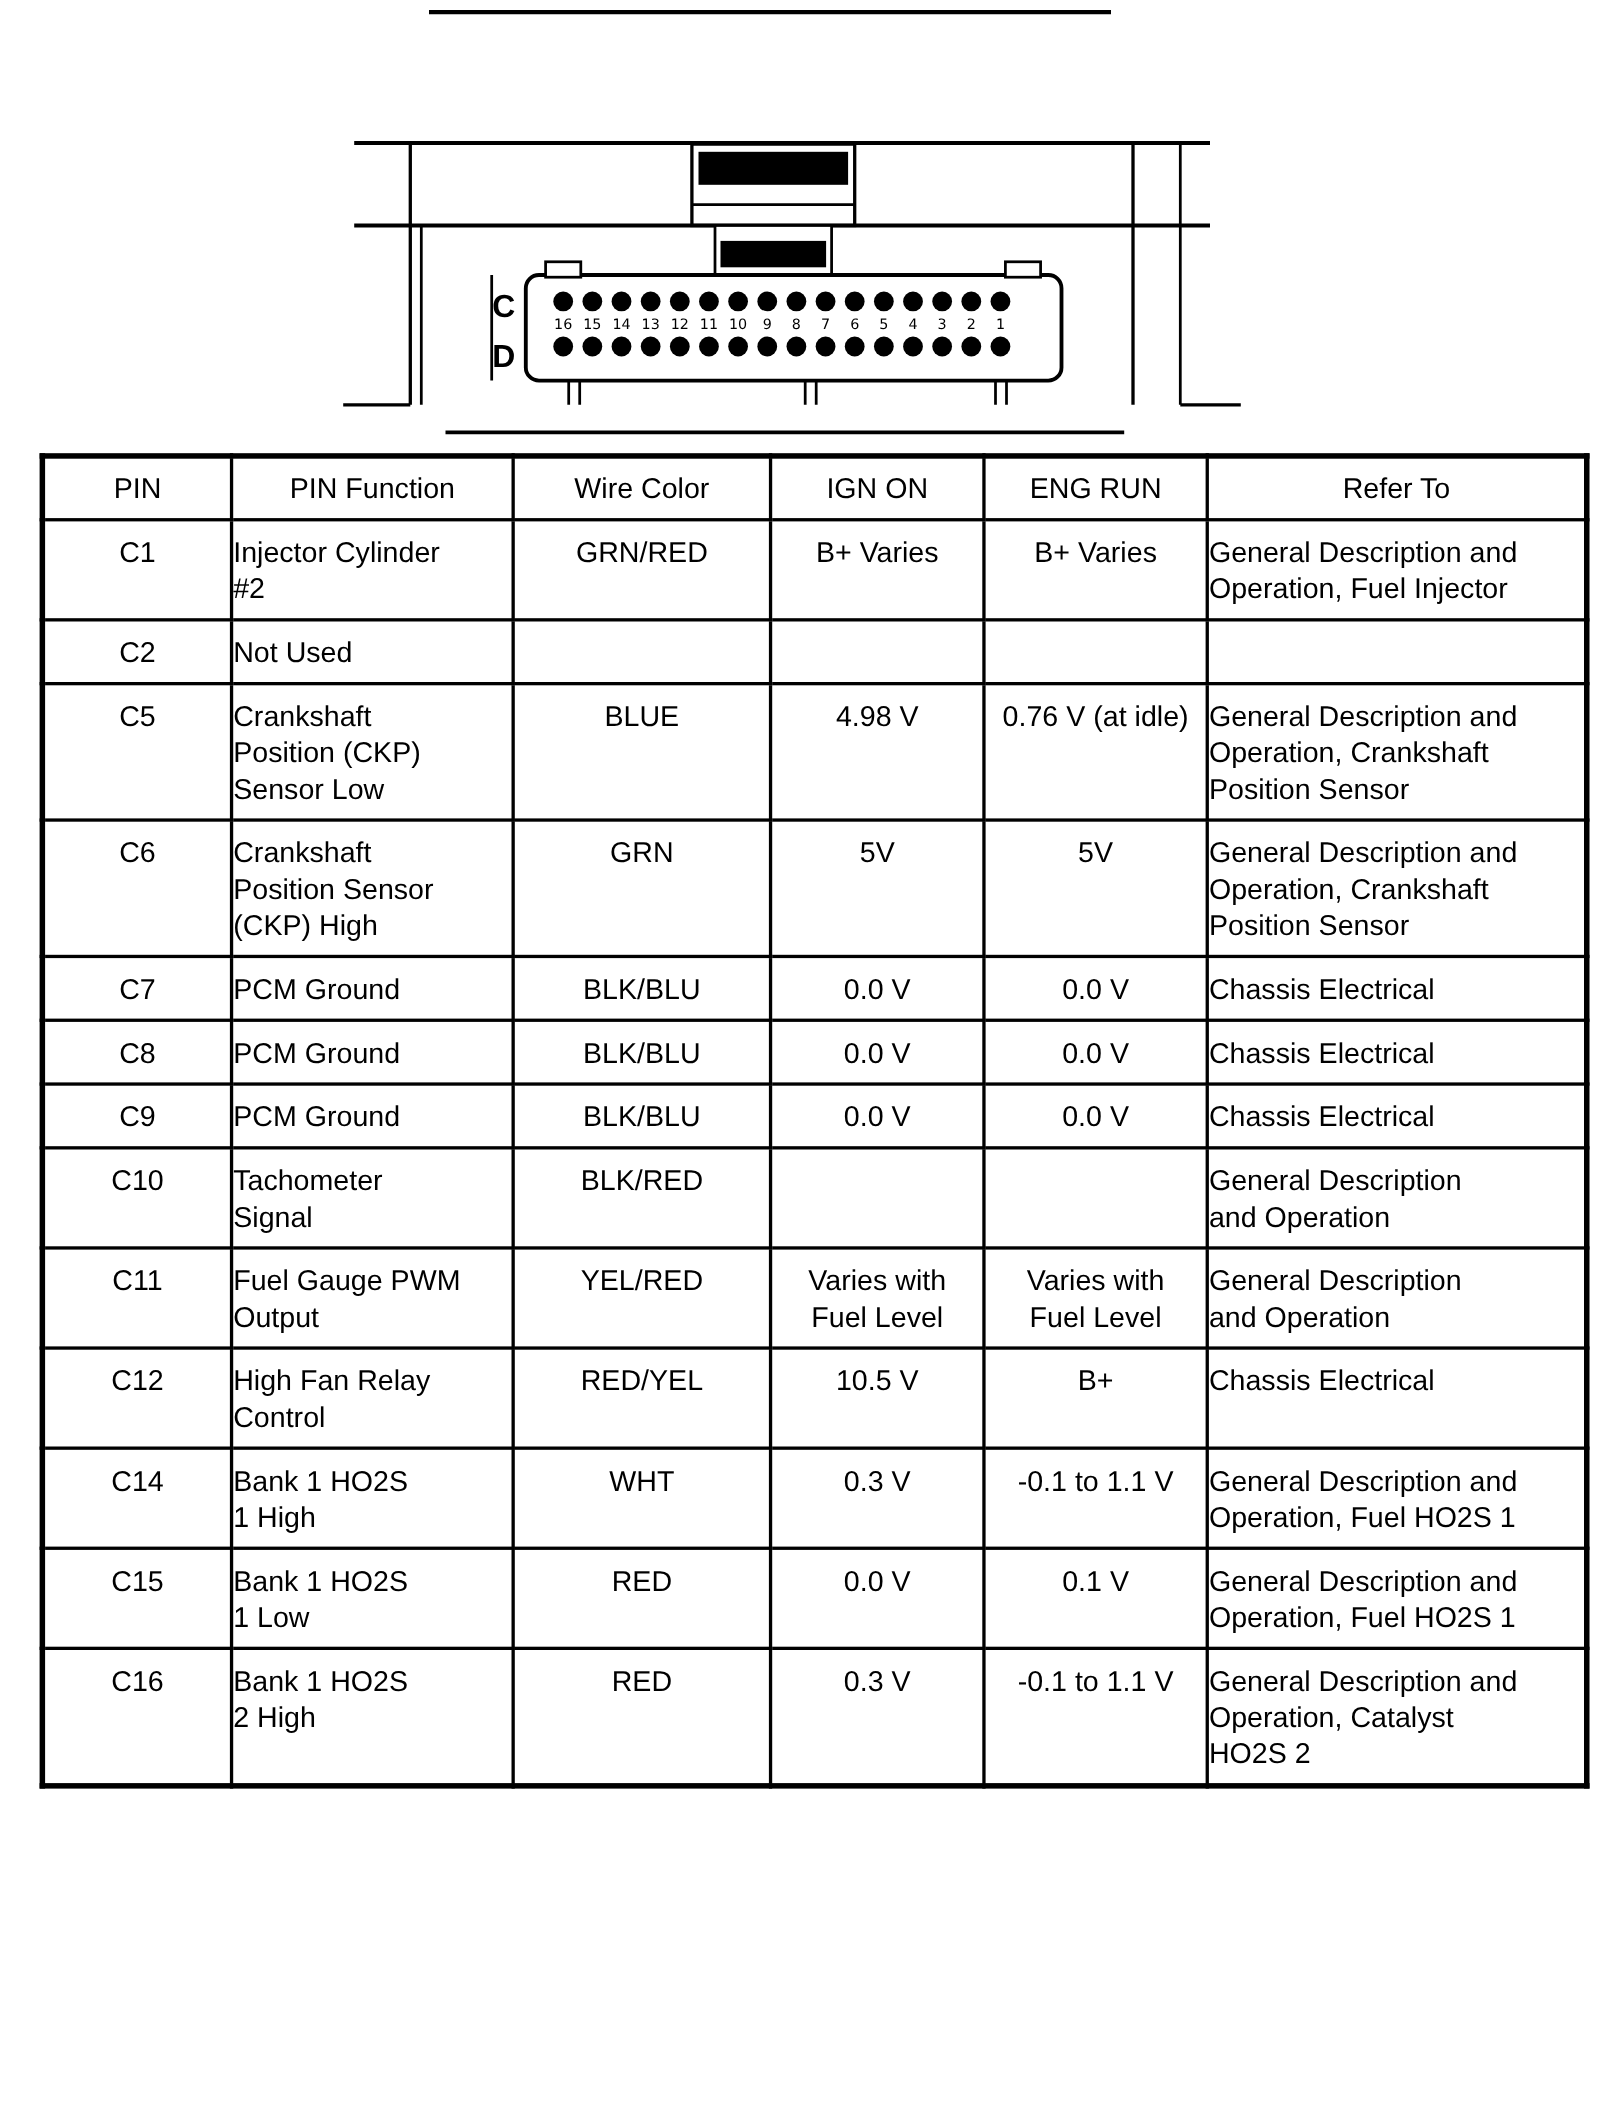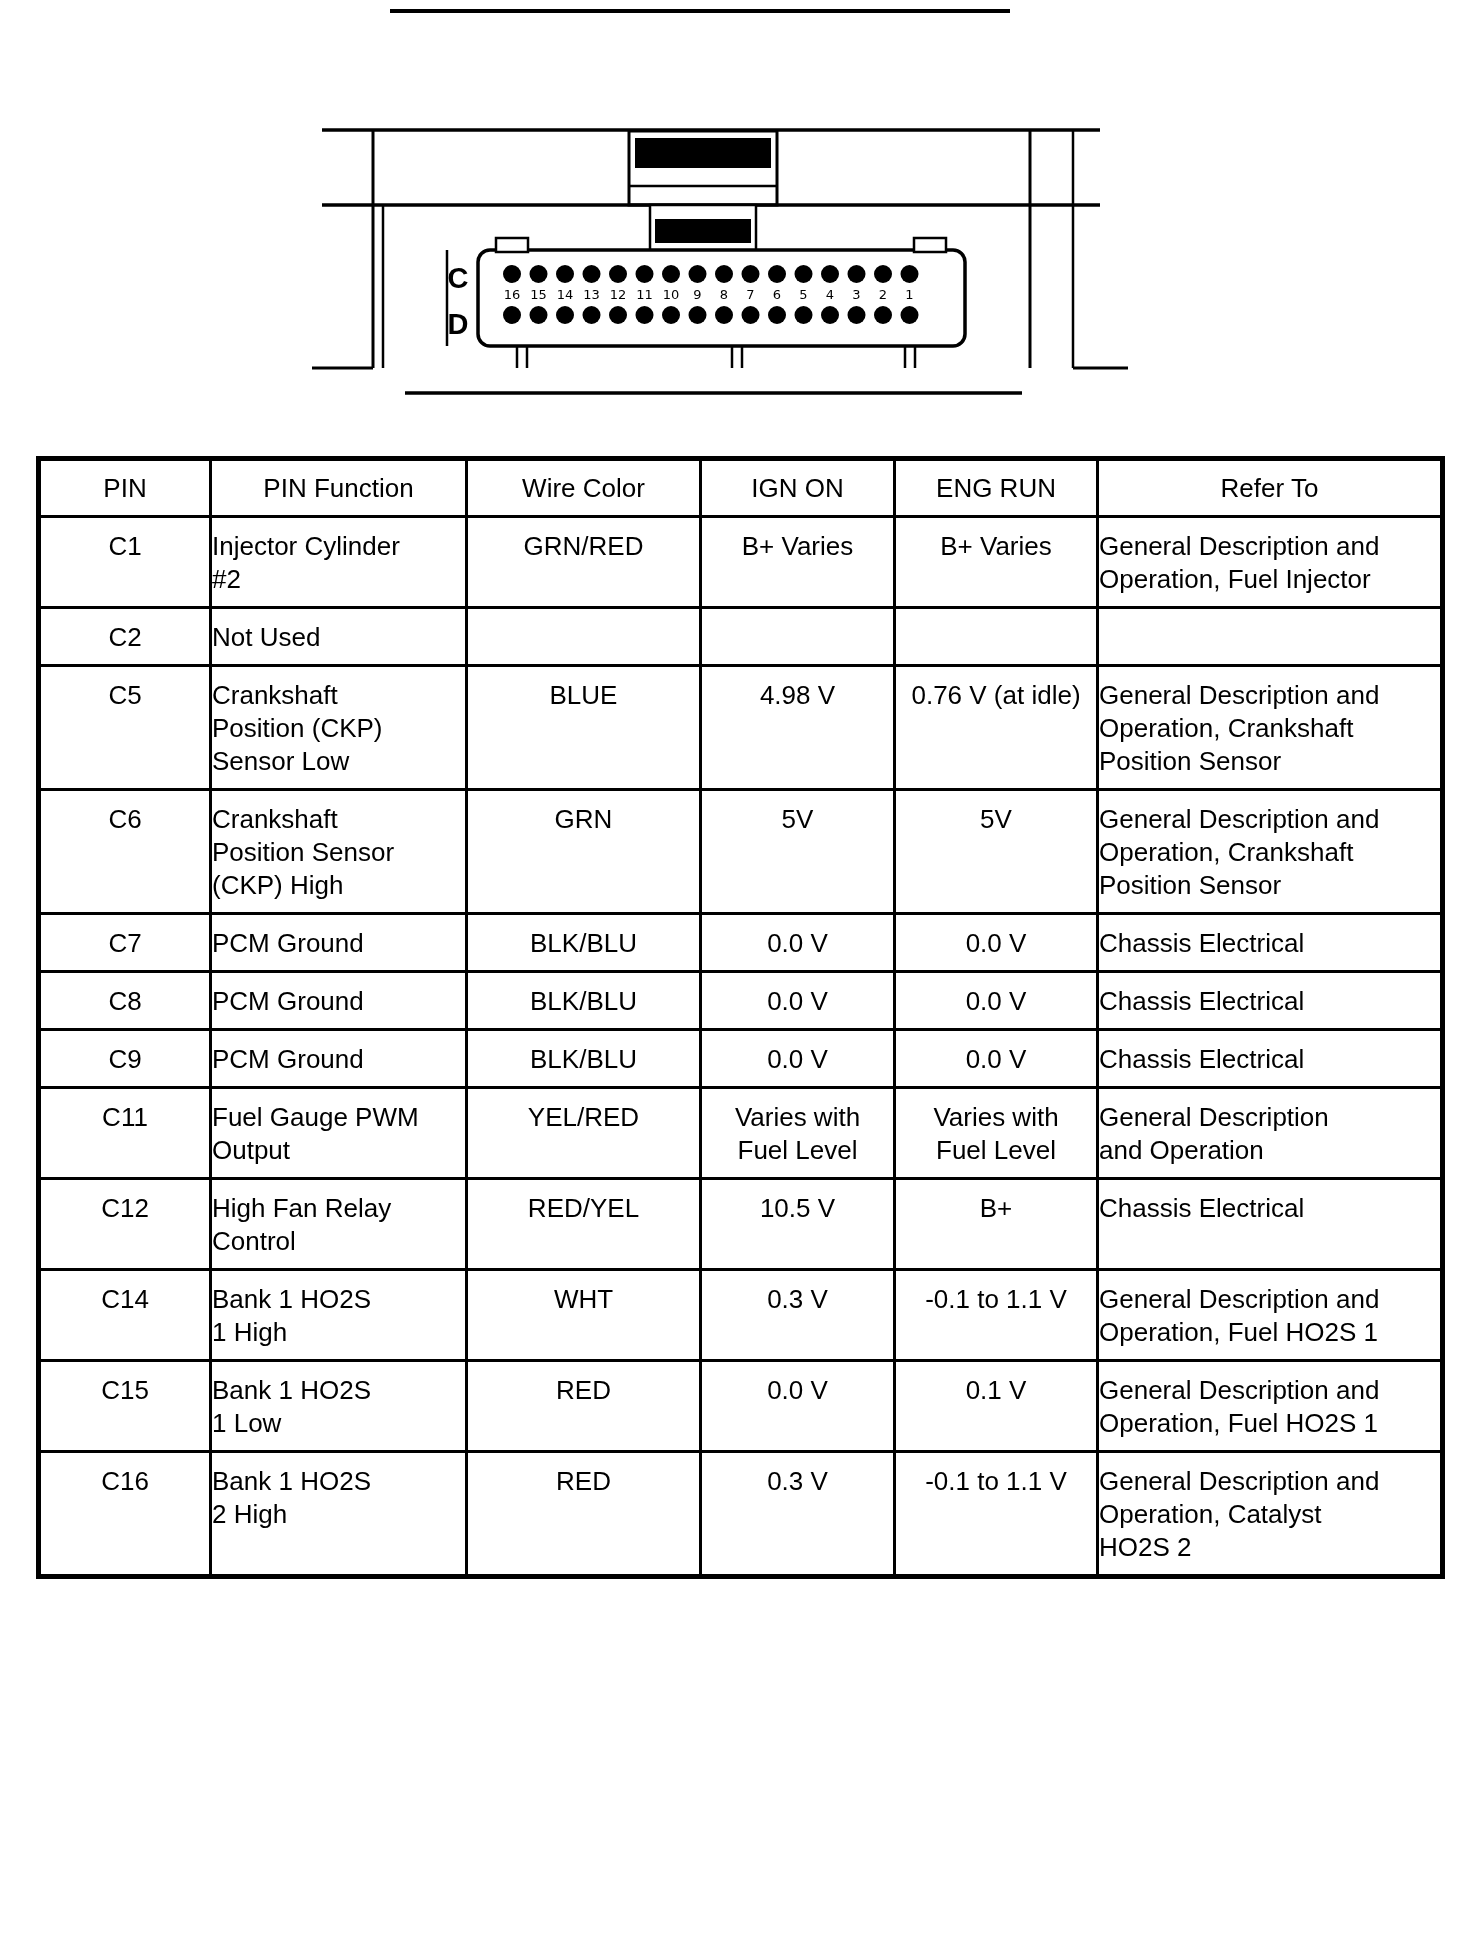--- a/index.html
+++ b/index.html
@@ -20,21 +20,20 @@
   }
   .conn-label{
     font-size:29px;font-weight:bold;fill:#000;text-anchor:middle;
     font-family:"Liberation Sans",sans-serif;
   }
   
   table.pin-table{
     position:absolute;left:36px;top:412px;width:1404px;
     border-collapse:collapse;table-layout:fixed;
     border:5px solid #000;
-    margin-top:44px;
   }
   .pin-table th,.pin-table td{
     border:3px solid #000;box-sizing:border-box;
     font-size:26px;color:#000;
   }
   .pin-table th{
     font-weight:normal;text-align:center;vertical-align:middle;
     height:58px;padding:8px 4px;
   }
   .pin-table td{
@@ -228,20 +227,30 @@
       </tr>
       <tr>
         <td class="col-pin">C9</td>
         <td class="col-function">PCM Ground</td>
         <td class="col-wire_color">BLK/BLU</td>
         <td class="col-ign_on">0.0 V</td>
         <td class="col-eng_run">0.0 V</td>
         <td class="col-refer_to">Chassis Electrical</td>
       </tr>
       <tr>
+        <td class="col-pin">C10</td>
+        <td class="col-function">Tachometer
+Signal</td>
+        <td class="col-wire_color">BLK/RED</td>
+        <td class="col-ign_on"></td>
+        <td class="col-eng_run"></td>
+        <td class="col-refer_to">General Description
+and Operation</td>
+      </tr>
+      <tr>
         <td class="col-pin">C11</td>
         <td class="col-function">Fuel Gauge PWM
 Output</td>
         <td class="col-wire_color">YEL/RED</td>
         <td class="col-ign_on">Varies with
 Fuel Level</td>
         <td class="col-eng_run">Varies with
 Fuel Level</td>
         <td class="col-refer_to">General Description
 and Operation</td>

